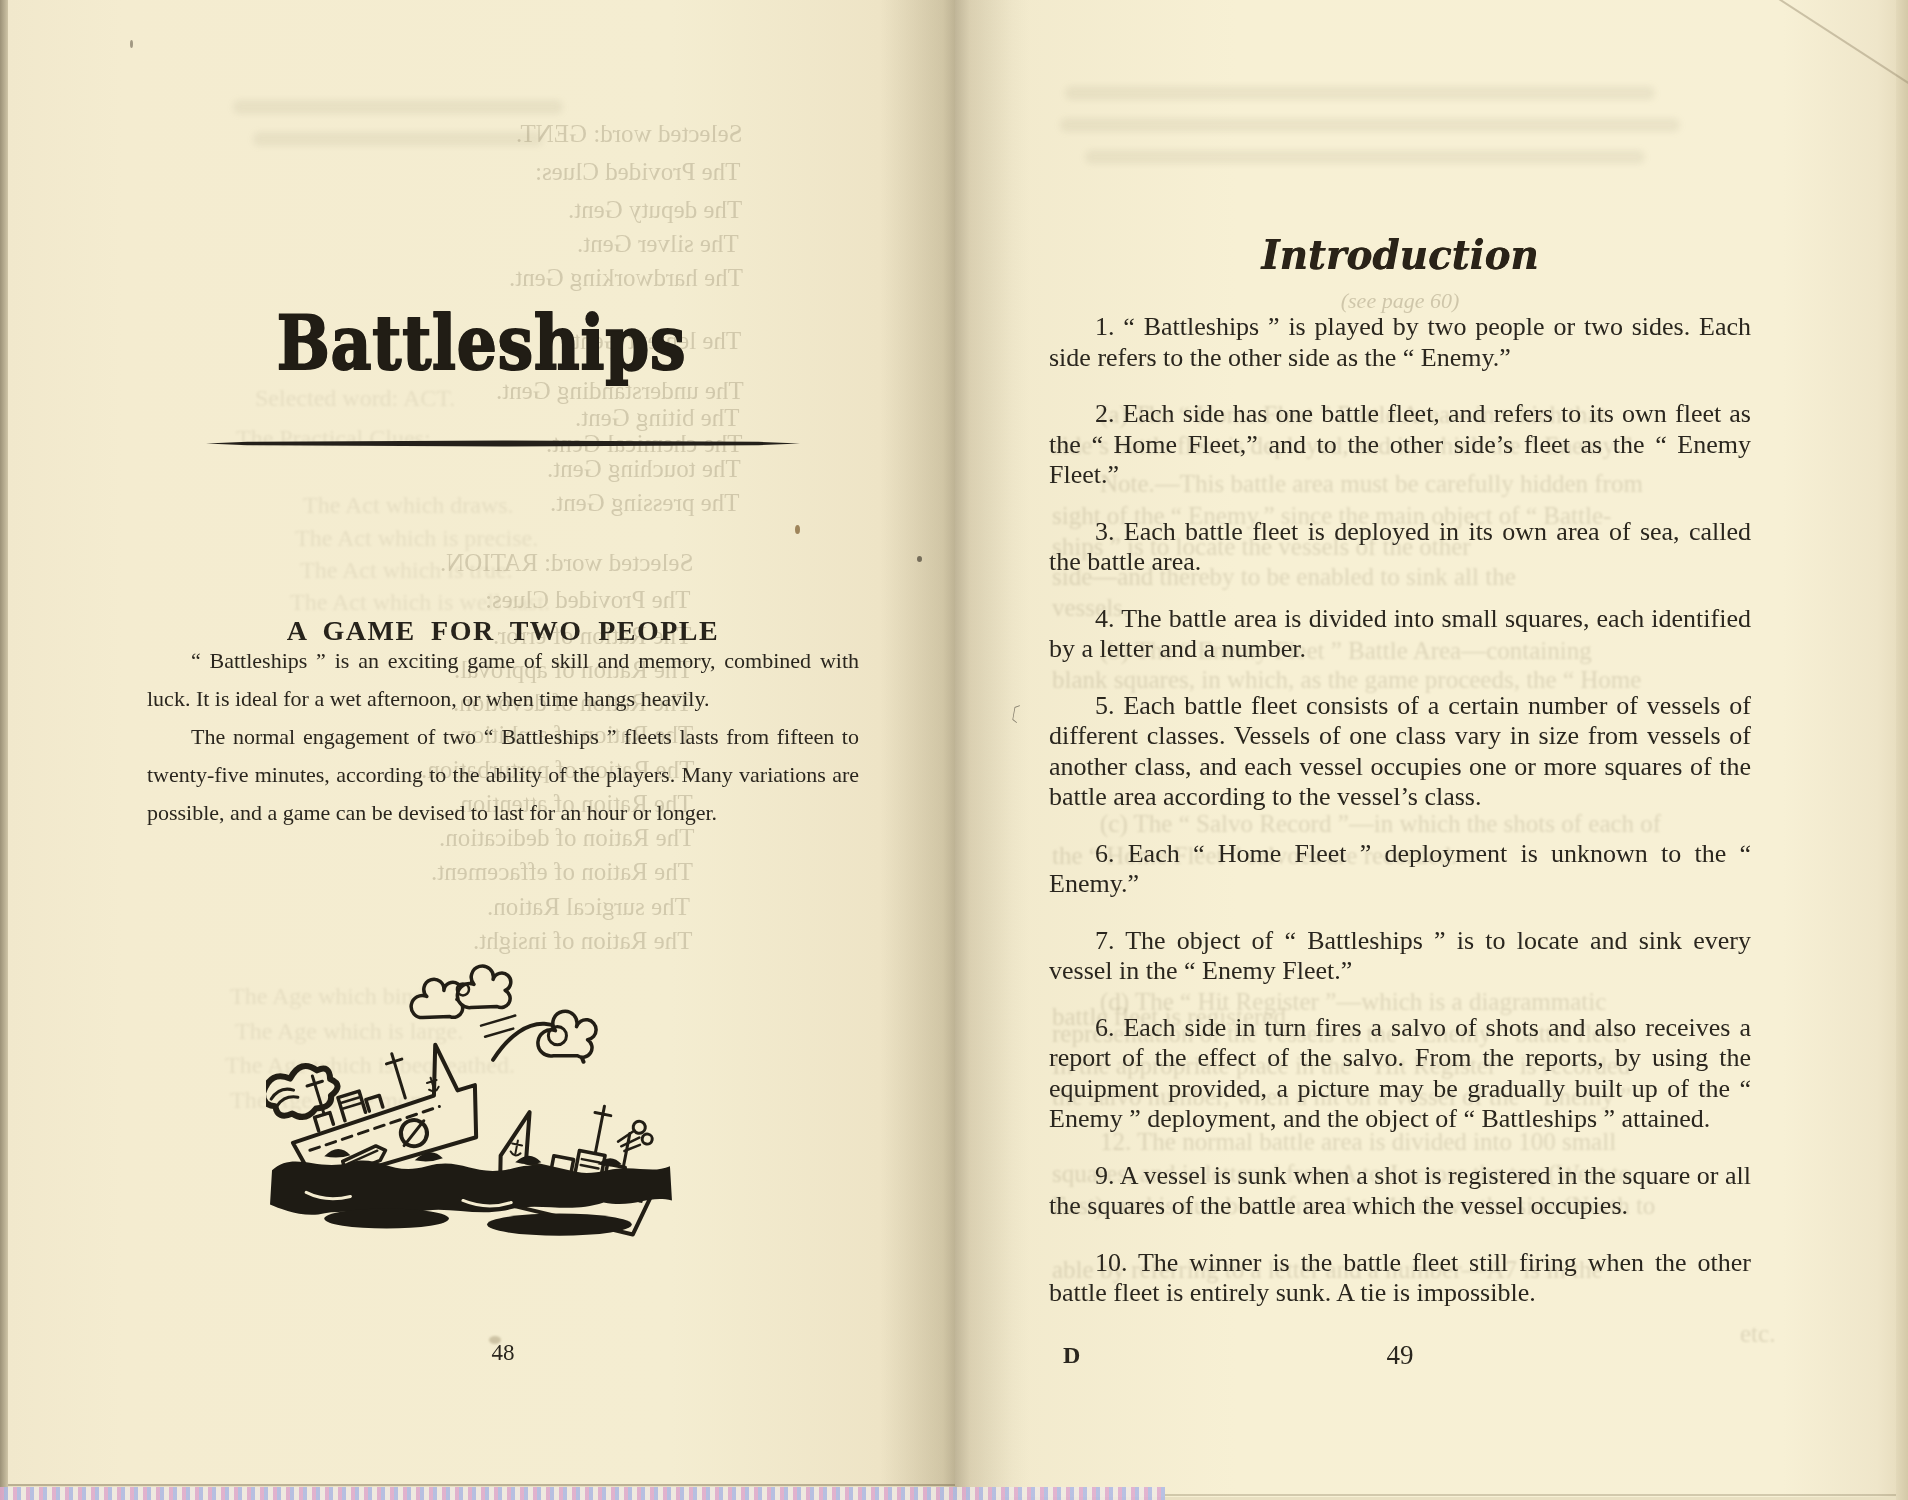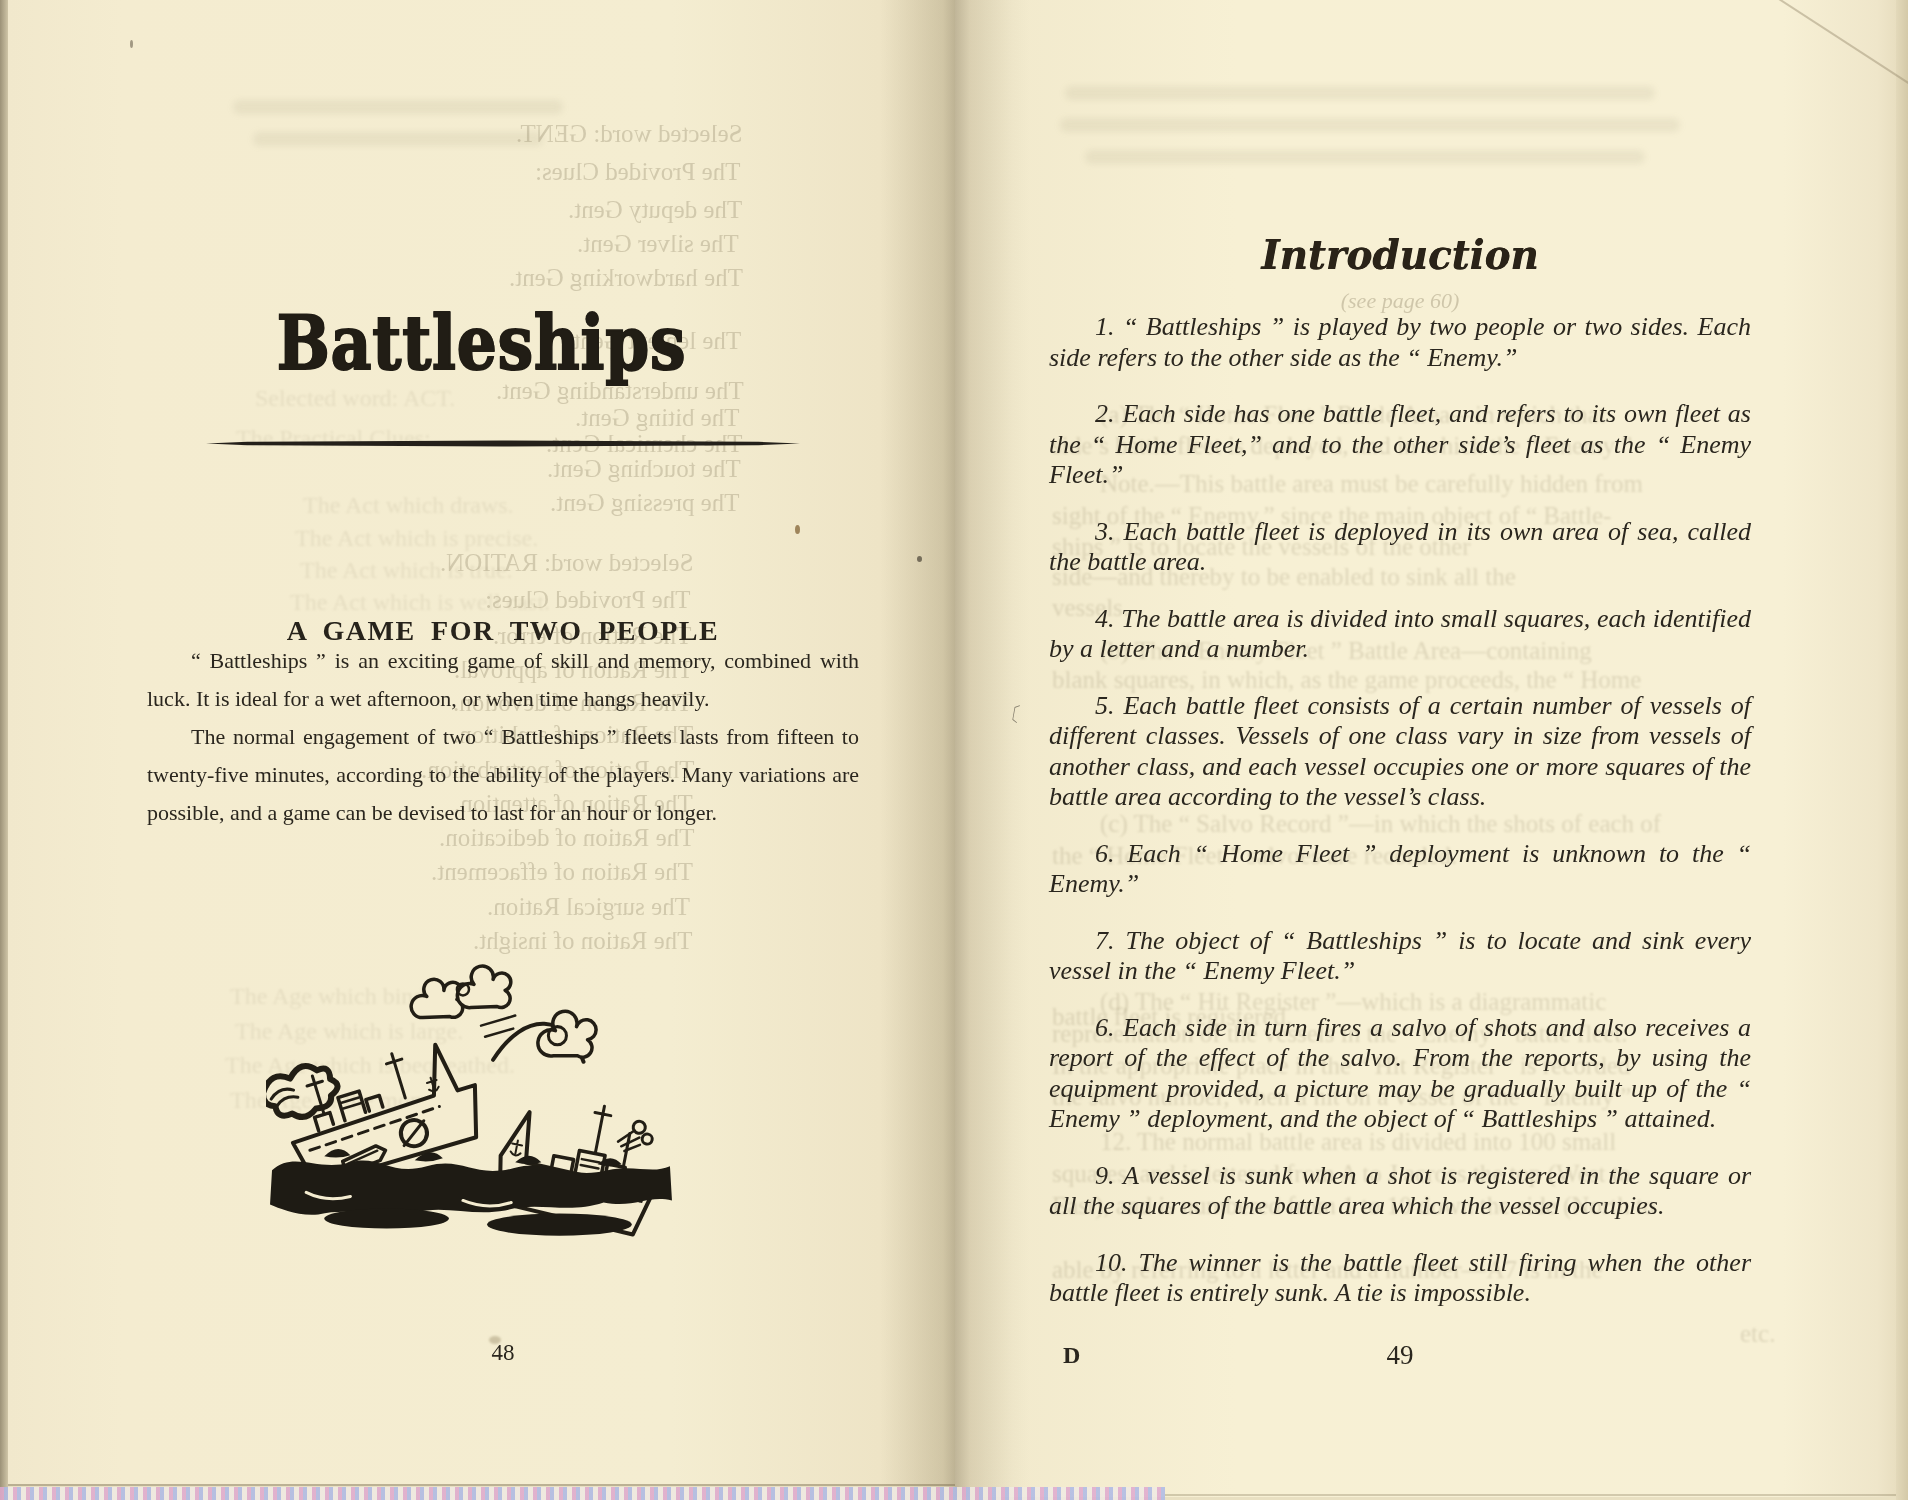--- a/index.html
+++ b/index.html
@@ -40,21 +40,21 @@
     font-size:23px;z-index:3;color:#2a261e;}
 
   
   .intro-heading{position:absolute;left:94px;width:702px;top:198px;text-align:center;z-index:3;
     font-family:"DejaVu Serif",serif;font-weight:bold;font-style:italic;font-size:41px;line-height:46px;
     color:#2a2318;transform:scaleX(.95);text-shadow:.4px 0 #2a2318;}
   .see-note{position:absolute;left:94px;width:702px;top:288px;text-align:center;z-index:1;
     font-style:italic;font-size:22px;color:#8f8467;opacity:.38;filter:blur(.6px);}
   .right-body{position:absolute;left:94px;width:702px;top:312px;z-index:3;
     font-size:26px;line-height:30.5px;text-align:justify;color:#2a261e;}
-  .right-body p{margin:0 0 26px 0;text-indent:46px;font-style:italic;}
+  .right-body p{margin:0 0 26px 0;text-indent:46px;}
   .signature-mark{position:absolute;left:108px;top:1342px;font-size:24px;font-weight:bold;
     letter-spacing:1px;z-index:3;color:#2a261e;}
   .pageno-right{position:absolute;left:94px;width:702px;top:1340px;text-align:center;
     font-size:27px;z-index:3;color:#2a261e;}
 
   
   .bleed-layer{position:absolute;inset:0;z-index:1;pointer-events:none;}
   .bleed{position:absolute;white-space:nowrap;font-size:25px;color:#8f8467;
     opacity:.33;filter:blur(.7px);}
   .bleed.m{transform:scaleX(-1);}

